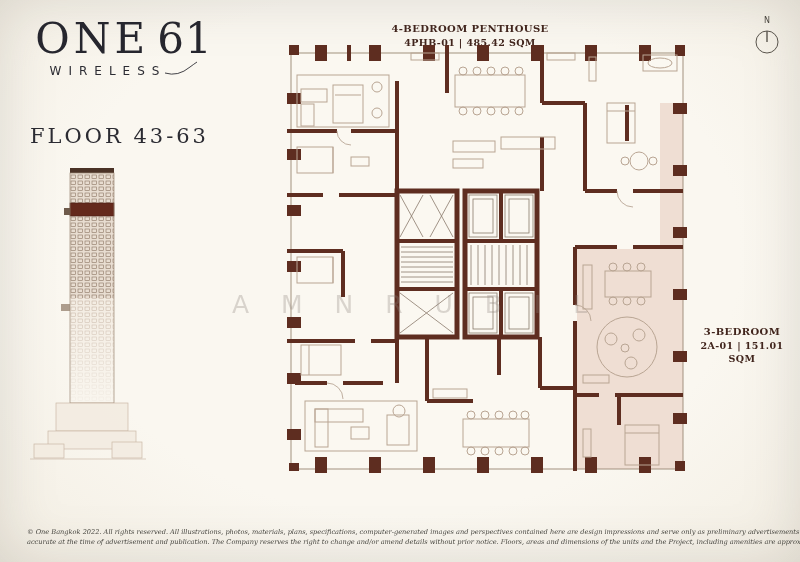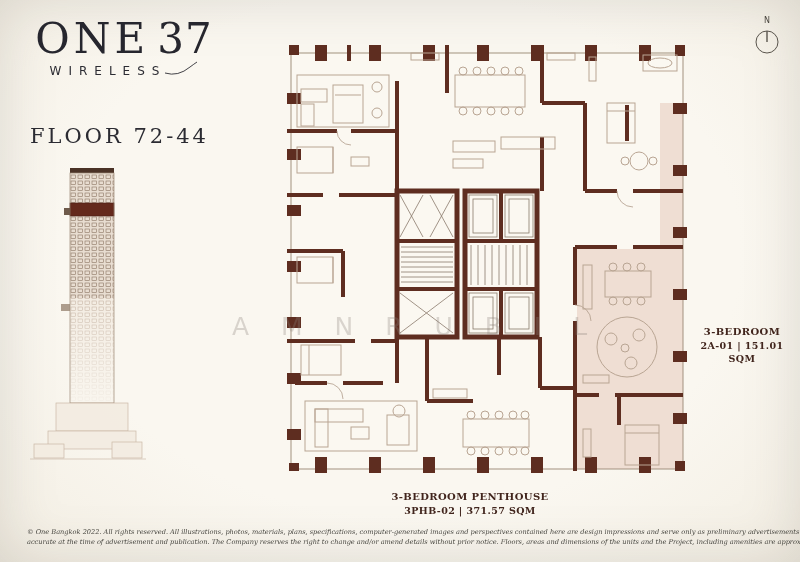--- a/index.html
+++ b/index.html
@@ -34,42 +34,42 @@
   .unit-label .code{font-size:9.5px;}
   .label-top{left:350px;top:22px;width:240px;}
   .label-right{left:688px;top:325px;width:108px;white-space:normal;}
   .label-bottom{left:350px;top:490px;width:240px;}
   
   .compass{position:absolute;left:750px;top:17px;width:34px;text-align:center;color:#4a463f;}
   .compass-n{font-size:8px;font-family:"DejaVu Sans","Liberation Sans",sans-serif;line-height:1;}
   
   .plan{position:absolute;left:287px;top:45px;width:406px;height:437px;}
   
-  .watermark{position:absolute;left:232px;top:312px;font-size:25px;color:rgba(138,128,122,.30);
+  .watermark{position:absolute;left:232px;top:290px;font-size:25px;color:rgba(138,128,122,.30);
     font-family:"DejaVu Sans","Liberation Sans",sans-serif;letter-spacing:12px;white-space:nowrap;
     pointer-events:none;}
   
   .disclaimer{position:absolute;left:27px;top:527px;width:748px;font-size:6.6px;font-style:italic;
     color:#46453f;line-height:1.55;white-space:nowrap;}
 </style>
 </head>
 <body>
 
 <div class="page">
 
   <div class="logo">
-    <div class="logo-main"><span>ONE</span> <span class="logo-num">37</span></div>
+    <div class="logo-main"><span>ONE</span> <span class="logo-num">61</span></div>
     <div>
       <span class="logo-sub">WIRELESS</span><span class="logo-flourish"><svg width="34" height="16" viewBox="0 0 34 16">
             <path d="M1 12 Q14 16 26 6 Q30 3 33 1" fill="none" stroke="#2c2c33" stroke-width="0.9"></path>
           </svg></span>
     </div>
   </div>
 
-  <div class="floor-title">FLOOR 72-44</div>
+  <div class="floor-title">FLOOR 43-63</div>
 
   <div class="building">
     <svg width="120" height="316" viewBox="0 0 120 316">
       <defs>
         <pattern id="win" width="7" height="6" patternUnits="userSpaceOnUse">
           <rect width="7" height="6" fill="#e8ddd1"></rect>
           <rect x="1" y="1" width="4.6" height="3.6" fill="none" stroke="#8a7361" stroke-width="0.6"></rect>
         </pattern>
         <pattern id="winFade" width="7" height="6" patternUnits="userSpaceOnUse">
           <rect width="7" height="6" fill="#f3ece2"></rect>
@@ -108,27 +108,27 @@
 
 
   <div class="compass">
     <div class="compass-n">N</div>
     <svg width="30" height="32" viewBox="0 0 30 32">
       <circle cx="15" cy="17" r="11" fill="none" stroke="#59544c" stroke-width="1"></circle>
       <line x1="15" y1="6" x2="15" y2="17" stroke="#59544c" stroke-width="1.4"></line>
     </svg>
   </div>
 
+  <div class="unit-label label-top">
+    <div>4-BEDROOM PENTHOUSE</div>
+    <div class="code">4PHB-01 | 485.42 SQM</div>
+  </div>
   <div class="unit-label label-right">
     <div>3-BEDROOM</div>
     <div class="code">2A-01 | 151.01 SQM</div>
-  </div>
-  <div class="unit-label label-bottom">
-    <div>3-BEDROOM PENTHOUSE</div>
-    <div class="code">3PHB-02 | 371.57 SQM</div>
   </div>
 
   <div class="plan">
     <svg width="406" height="437" viewBox="0 0 406 437">
 
       <rect x="4" y="8" width="392" height="416" fill="#fbf8f1"></rect>
 
       <g>
         <path d="M373 58 H396 V424 H290 V204 H373 Z" fill="#eedbd0" opacity="0.92"></path>
       </g>

